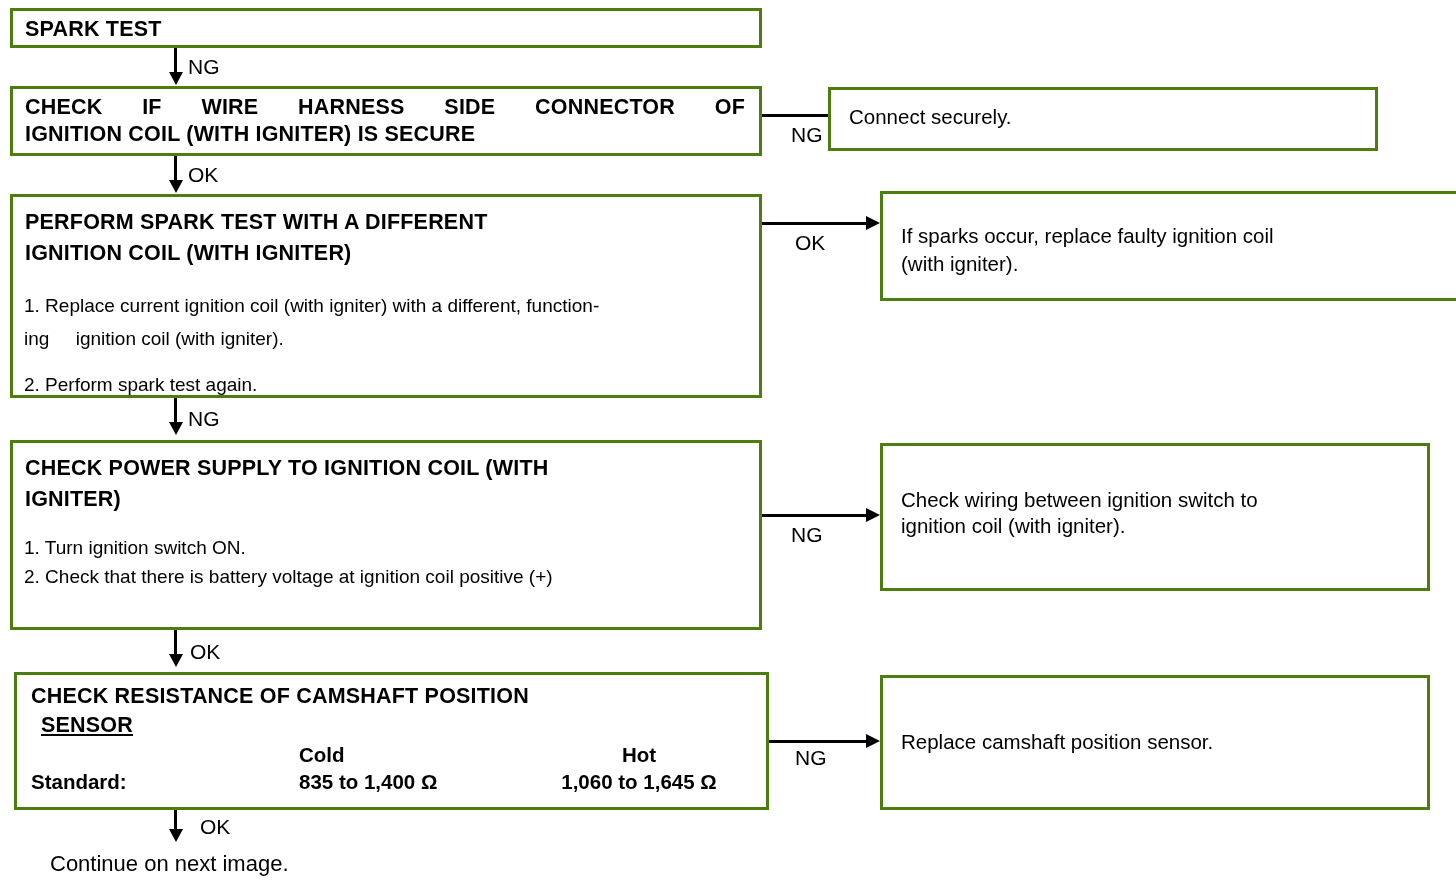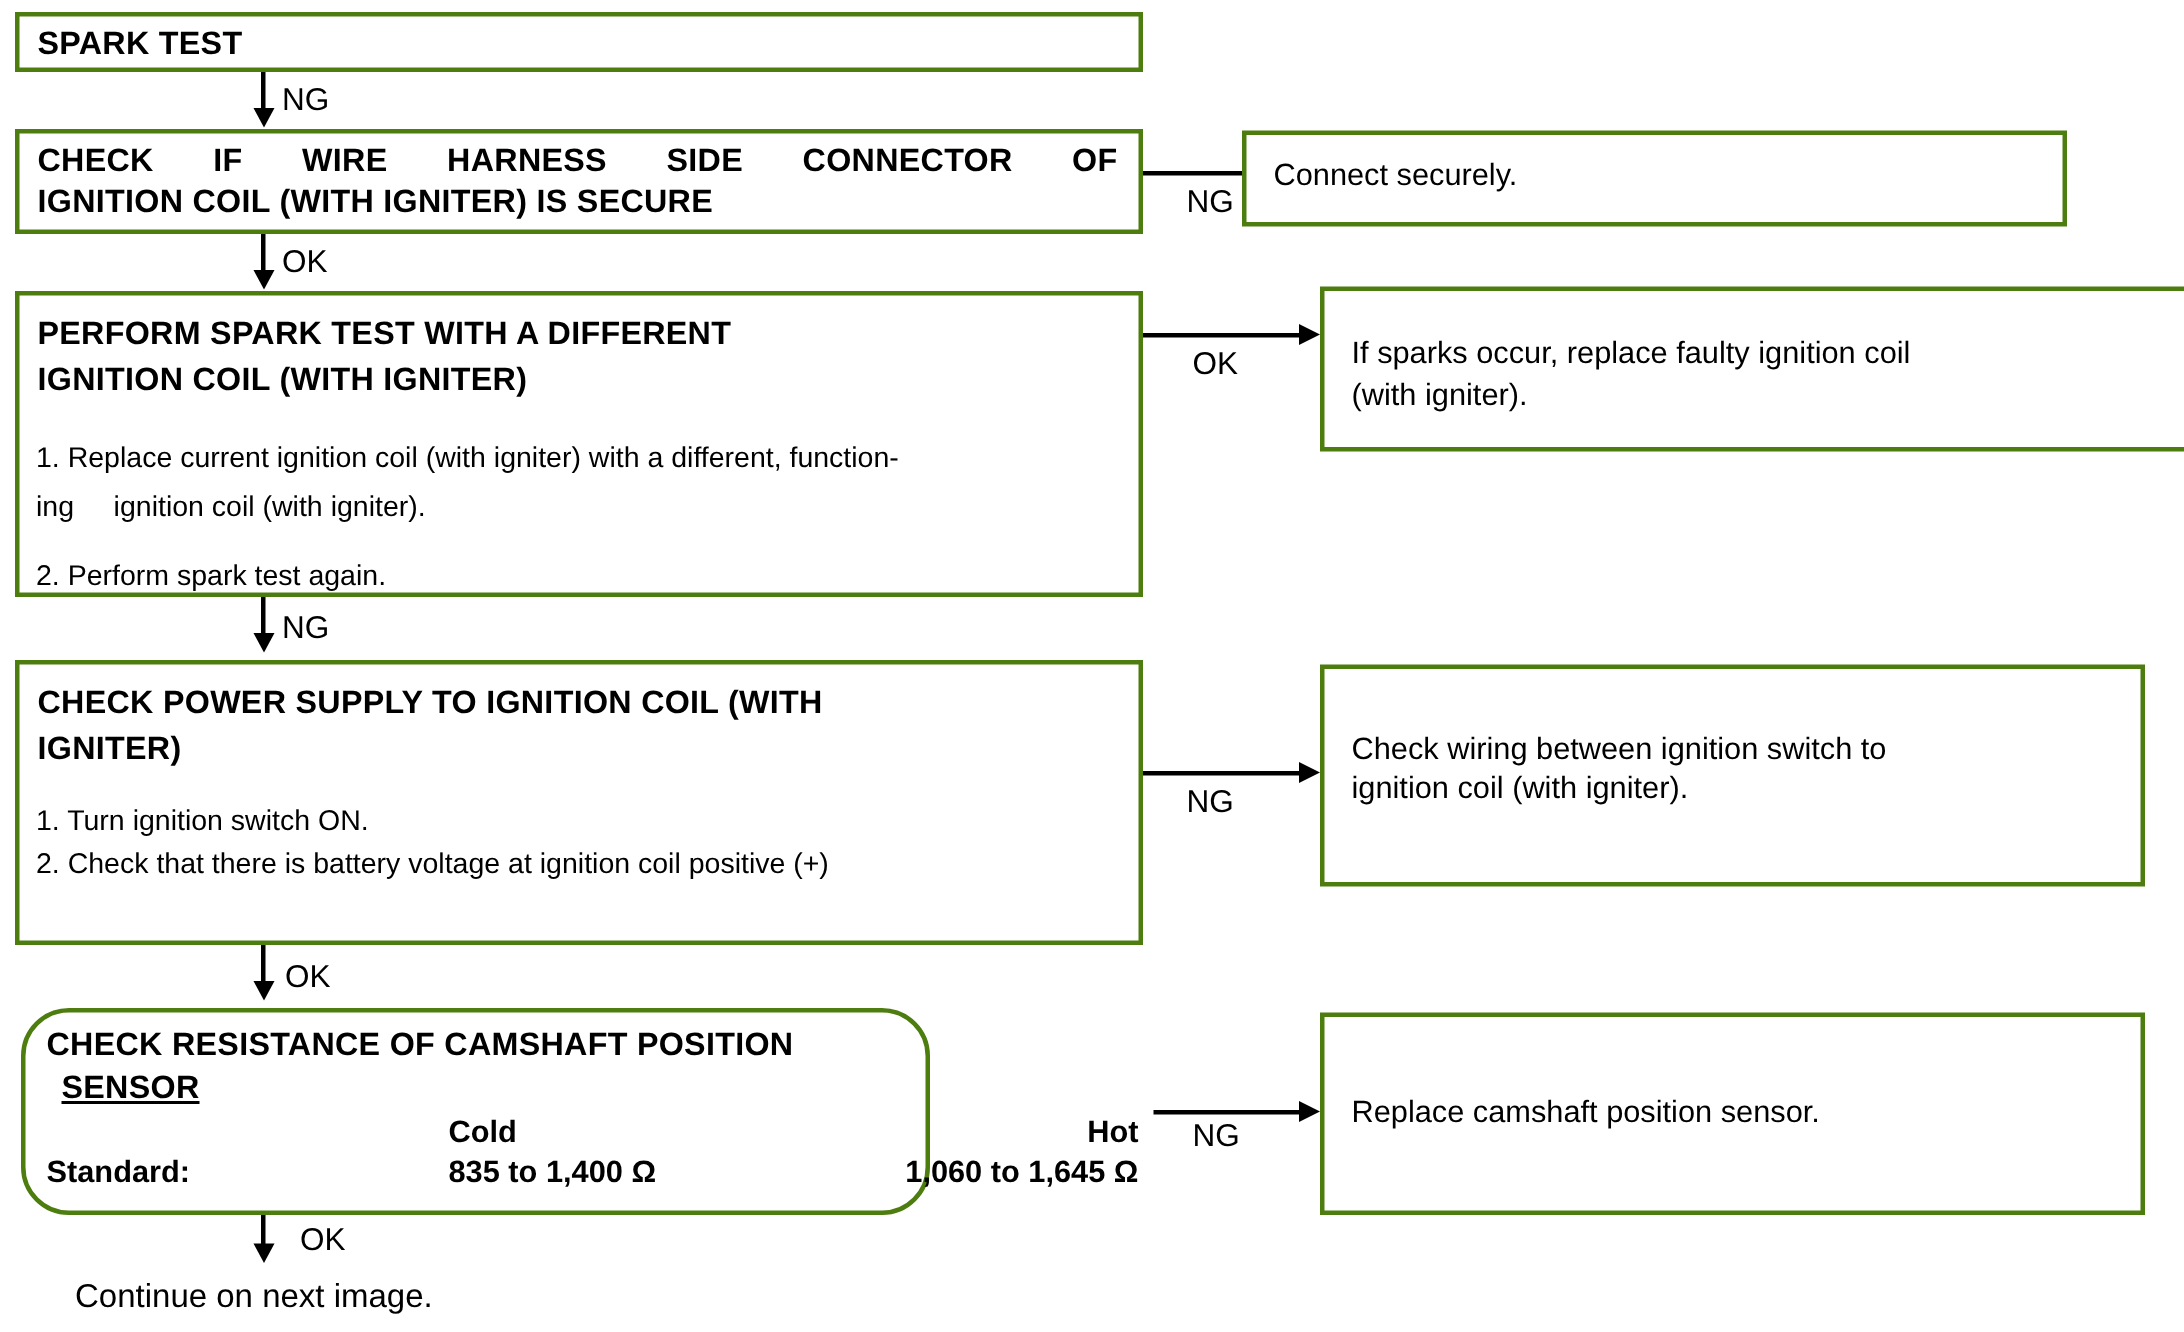--- a/index.html
+++ b/index.html
@@ -102,21 +102,21 @@
   .std-head {
     position: relative;
     height: 27px;
   }
   .std-row {
     position: relative;
     height: 30px;
   }
   .c-label  { position: absolute; left: 0px;   top: 0; }
   .c-cold   { position: absolute; left: 268px; top: 0; width: 210px; }
-  .c-hot    { position: absolute; left: 488px; top: 0; width: 240px; text-align: right; }
+  .c-hot    { position: absolute; left: 488px; top: 0; width: 240px; text-align: center; }
 </style>
 </head>
 <body>
 
 <div id="canvas">
 
   <div class="box" style="left:10px; top:8px; width:752px; height:40px;">
     <div class="pad title" style="top:5px;">SPARK TEST</div>
   </div>
 
@@ -161,21 +161,21 @@
   </div>
 
   <div class="hline" style="left:762px; top:514px; width:112px;"></div>
   <div class="arrow-right" style="left:866px; top:508px;"></div>
   <div class="edge-label" style="left:791px; top:524px;">NG</div>
 
   <div class="vline" style="left:174px; top:630px; width:3px; height:28px;"></div>
   <div class="arrow-down" style="left:169px; top:654px;"></div>
   <div class="edge-label" style="left:190px; top:641px;">OK</div>
 
-  <div class="box" style="left:14px; top:672px; width:606px; height:138px;border-radius:32px;">
+  <div class="box" style="left:14px; top:672px; width:755px; height:138px;">
     <div class="pad title" style="top:8px; left:14px;">CHECK RESISTANCE OF CAMSHAFT POSITION</div>
     <div class="pad title" style="top:37px; left:24px;text-decoration:underline;">SENSOR</div>
 
     <div class="std-table">
       <div class="std-head">
         <span class="c-cold">Cold</span>
         <span class="c-hot">Hot</span>
       </div>
       <div class="std-row">
         <span class="c-label">Standard:</span>

